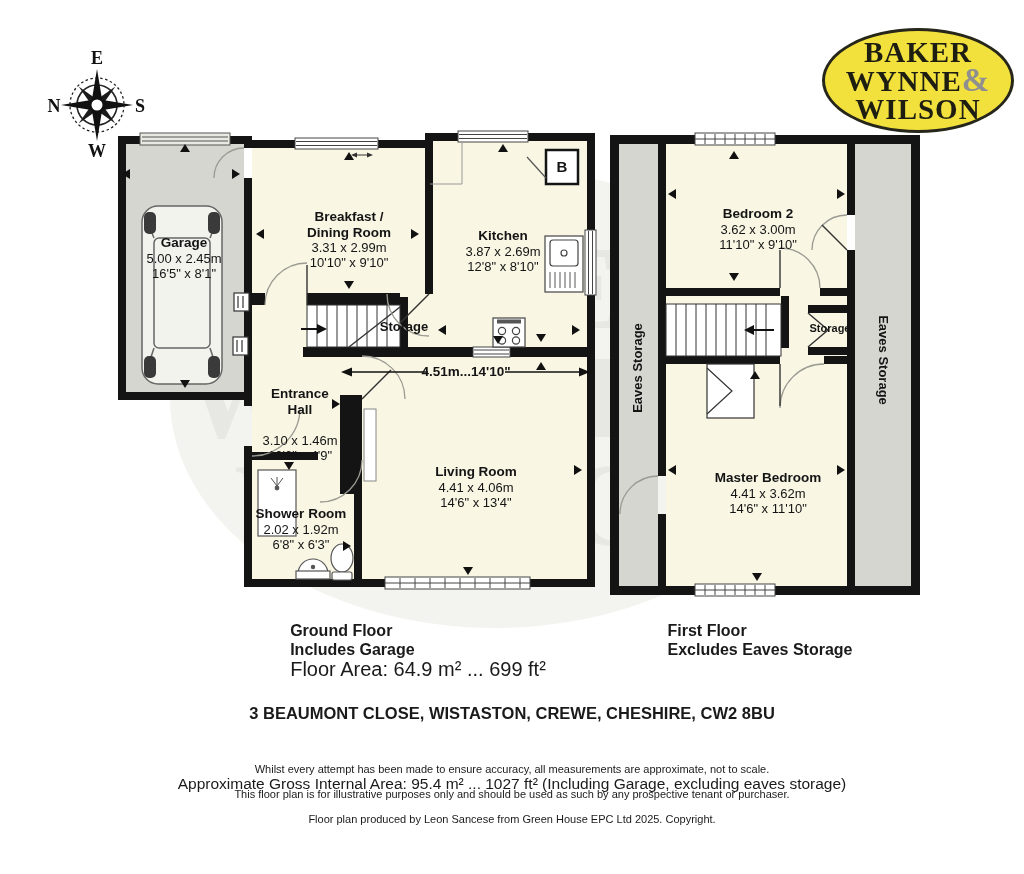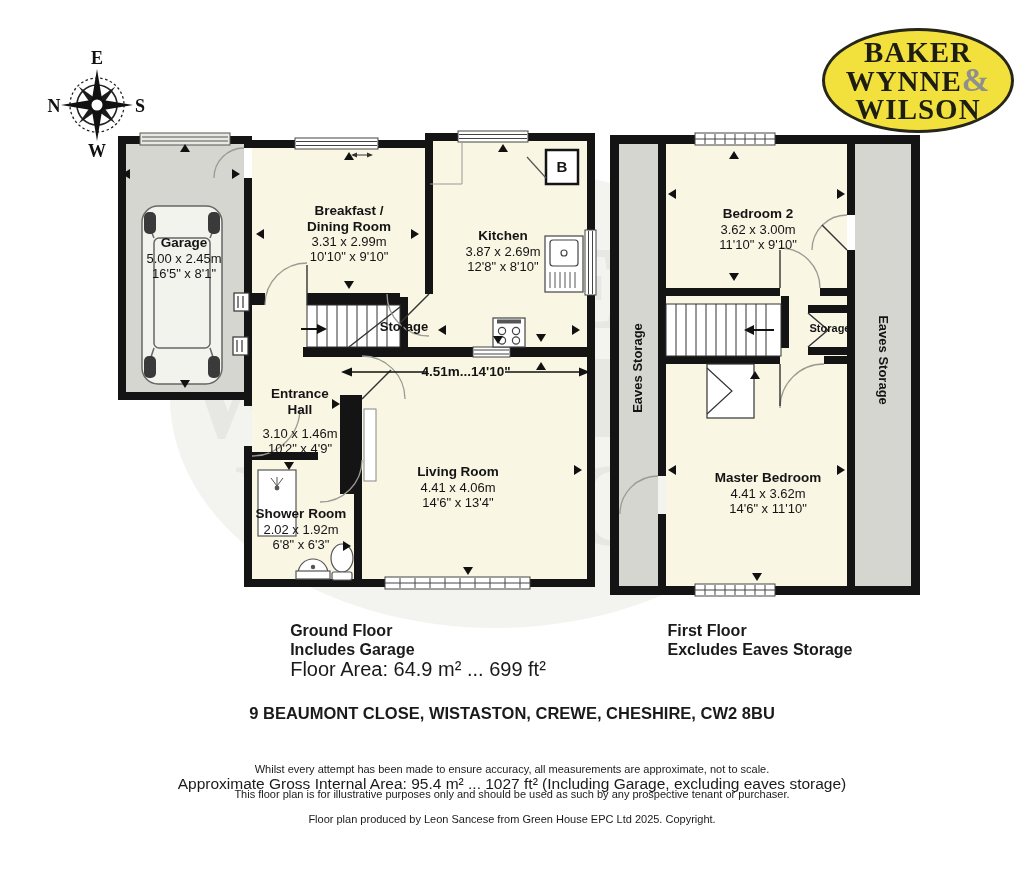--- a/index.html
+++ b/index.html
@@ -22,21 +22,21 @@
   #logo .amp{color:#8f8f8f;font-size:33px}
   #logo .l3{font-size:29px;letter-spacing:1px}
   
   svg{position:absolute;z-index:3}
   
   .rlabel{position:absolute;transform:translate(-50%,-50%);text-align:center;z-index:5;
           line-height:1.16;white-space:nowrap;color:#141414}
   .rname{font-weight:bold;font-size:13.5px}
   .rdim{font-size:13px}
   .rname.w104{white-space:normal;width:106px;margin:0 auto}
-  .rname.w78{white-space:normal;width:78px;margin:9px auto}
+  .rname.w78{white-space:normal;width:78px;margin:16px auto}
   .small-label{font-weight:bold;font-size:13px}
   .tiny-label{font-weight:bold;font-size:11px}
   .rot-ccw{transform:translate(-50%,-50%) rotate(-90deg)}
   .rot-cw{transform:translate(-50%,-50%) rotate(90deg)}
   .dimtext{font-weight:bold;font-size:13.5px}
   .boiler{font-weight:bold;font-size:15px}
   
   .caption{position:absolute;transform:translateX(-50%);text-align:left;z-index:5;line-height:19px}
   .cap-title,.cap-sub{font-weight:bold;font-size:16px}
   .cap-area{font-size:20px;margin-top:1px}
@@ -389,21 +389,21 @@
       <polygon points="241,344 233,339 233,349"></polygon>
   </g>
 </svg>
 
 <div class="rlabel" style="left:184px;top:258px">
   <div class="rname">Garage</div>
   <div class="rdim">5.00 x 2.45m</div>
   <div class="rdim">16'5" x 8'1"</div>
 </div>
 
-<div class="rlabel" style="left:349px;top:234px">
+<div class="rlabel" style="left:349px;top:240px">
   <div class="rname w104">Breakfast / Dining Room</div>
   <div class="rdim">3.31 x 2.99m</div>
   <div class="rdim">10'10" x 9'10"</div>
 </div>
 
 <div class="rlabel" style="left:503px;top:251px">
   <div class="rname">Kitchen</div>
   <div class="rdim">3.87 x 2.69m</div>
   <div class="rdim">12'8" x 8'10"</div>
 </div>
@@ -415,21 +415,21 @@
   <div class="rdim">3.10 x 1.46m</div>
   <div class="rdim">10'2" x 4'9"</div>
 </div>
 
 <div class="rlabel" style="left:301px;top:529px">
   <div class="rname">Shower Room</div>
   <div class="rdim">2.02 x 1.92m</div>
   <div class="rdim">6'8" x 6'3"</div>
 </div>
 
-<div class="rlabel" style="left:458px;top:487px">
+<div class="rlabel" style="left:476px;top:487px">
   <div class="rname">Living Room</div>
   <div class="rdim">4.41 x 4.06m</div>
   <div class="rdim">14'6" x 13'4"</div>
 </div>
 
 <div class="rlabel dimtext" style="left:466px;top:372px">4.51m...14'10"</div>
 
 <div class="rlabel boiler" style="left:562px;top:167px">B</div>
 
 <div class="rlabel" style="left:758px;top:229px">
@@ -453,19 +453,19 @@
 <div class="caption" style="left:418px;top:621px">
   <div class="cap-title">Ground Floor</div>
   <div class="cap-sub">Includes Garage</div>
   <div class="cap-area">Floor Area: 64.9 m² ... 699 ft²</div>
 </div>
 <div class="caption" style="left:760px;top:621px">
   <div class="cap-title">First Floor</div>
   <div class="cap-sub">Excludes Eaves Storage</div>
 </div>
 
-<div id="address" class="footer-line">9 BEAUMONT CLOSE, WISTASTON, CREWE, CHESHIRE, CW2 8BU</div>
+<div id="address" class="footer-line">3 BEAUMONT CLOSE, WISTASTON, CREWE, CHESHIRE, CW2 8BU</div>
 <div id="gross" class="footer-line">Approximate Gross Internal Area: 95.4 m² ... 1027 ft² (Including Garage, excluding eaves storage)</div>
 <div id="disc" class="footer-line">
   <div>Whilst every attempt has been made to ensure accuracy, all measurements are approximate, not to scale.</div>
   <div>This floor plan is for illustrative purposes only and should be used as such by any prospective tenant or purchaser.</div>
   <div>Floor plan produced by Leon Sancese from Green House EPC Ltd 2025. Copyright.</div>
 </div>
 
 </body></html>

